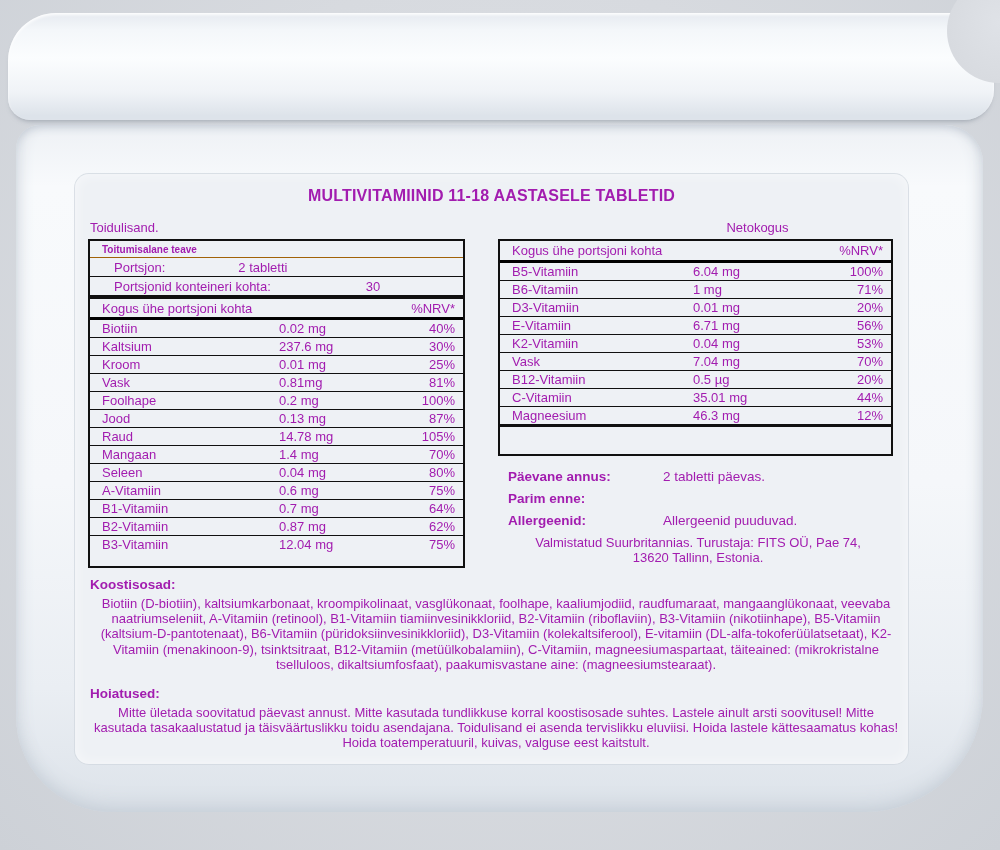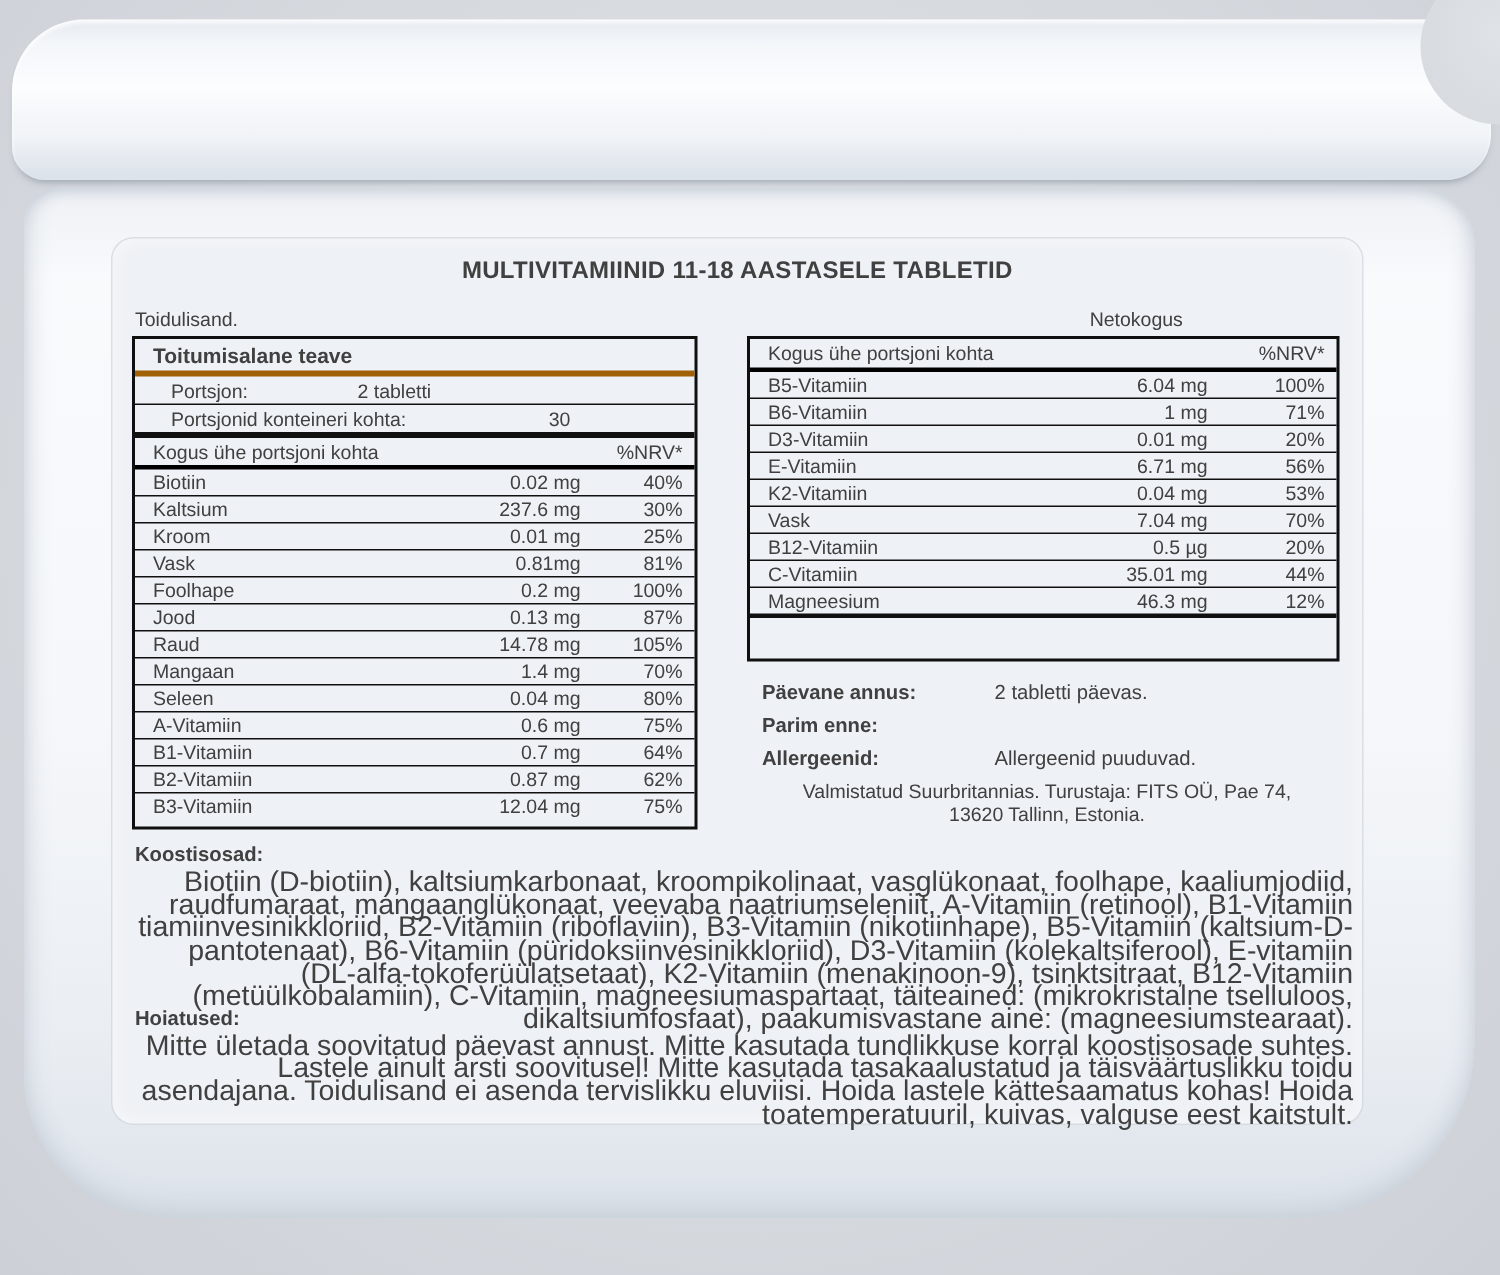--- a/index.html
+++ b/index.html
@@ -11,59 +11,59 @@
     border-radius:48px 14px 30px 22px;
     background:linear-gradient(180deg,#e6eaf0 0%,#f4f7fa 16%,#fbfdfe 42%,#f0f3f7 74%,#dde3ea 96%);
     box-shadow:0 4px 5px -3px rgba(110,120,135,.55), inset 0 2px 3px rgba(255,255,255,.9);}
   .lid-notch{position:absolute;left:939px;top:-34px;width:104px;height:104px;border-radius:50%;
     background:radial-gradient(ellipse at 50% 42%, #dfe2e7 0%, #d7dadf 80%, #d4d8dd 100%);}
   .tub{position:absolute;left:16px;top:125px;width:967px;height:687px;
     border-radius:24px 38px 118px 96px;
     background:linear-gradient(180deg,#eef1f5 0%,#f8fafc 9%,#f5f7fa 52%,#eaeef3 82%,#dde3ea 100%);
     box-shadow:inset 0 8px 10px -6px #c2c9d3, inset 0 -16px 22px -12px #c4ccd5,
                inset 14px 0 18px -14px #cbd2da, inset -14px 0 18px -14px #cbd2da;}
-  .label{position:absolute;left:59px;top:34px;width:833px;height:590px;
+  .label{position:absolute;left:59px;top:49px;width:833px;height:590px;
     background:#eef1f5;border-radius:14px;
     box-shadow:0 0 0 1px rgba(210,216,224,.8), inset 0 0 14px rgba(255,255,255,.55);
-    color:#404040;}
+    color:#a21caf;}
   
   .title{position:absolute;left:0;top:13px;width:100%;text-align:center;
     font-size:16px;font-weight:bold;letter-spacing:.2px;}
   .supp{position:absolute;left:15px;top:46px;font-size:13px;}
   .netok{position:absolute;left:600px;top:46px;width:165px;text-align:center;font-size:13px;}
   
   .panel{position:absolute;border:2px solid #101010;background:#eef1f5;box-sizing:border-box;font-size:13px;}
   .panel-left{left:13px;top:65px;width:377px;height:329px;}
   .panel-right{left:423px;top:65px;width:395px;height:217px;}
-  .p-title{font-size:14px;font-weight:bold;padding:3px 0 2px 12px;border-bottom:4px solid #a16207;}
+  .p-title{font-size:10px;font-weight:bold;padding:3px 0 2px 12px;border-bottom:1px solid #a16207;}
   .meta-row{display:flex;align-items:center;height:18px;padding-left:24px;border-bottom:1px solid #101010;}
   .meta-row.thick{border-bottom:4px solid #101010;}
   .mv-serving{margin-left:73px;}
   .mv-count{margin-left:95px;}
   .head-row{display:flex;align-items:center;height:16px;padding:1px 8px 1px 12px;border-bottom:3px solid #000000;}
   .head-row .h-name{flex:1;}
   .head-row .h-nrv{width:75px;text-align:right;}
   .d-row{display:flex;align-items:center;height:17px;padding:0 8px 0 12px;border-bottom:1.5px solid #101010;}
   .d-row:last-child{border-bottom:none;}
   .d-name{flex:1;}
-  .d-amount{width:108px;text-align:right;}
+  .d-amount{width:108px;text-align:left;}
   .d-nrv{width:68px;text-align:right;}
   .panel-right .head-row{height:17px;}
   .panel-right .d-amount{width:112px;}
   .panel-right .d-nrv{width:78px;}
   .panel-right .d-row.last{border-bottom:3px solid #101010;}
   .footnote{font-weight:bold;padding:3px 0 2px 12px;font-size:13.5px;}
   
   .usage{position:absolute;left:433px;top:295px;width:392px;font-size:13.5px;}
   .u-line{margin-bottom:7px;display:flex;}
   .u-label{font-weight:bold;width:155px;flex:none;}
   .address{position:absolute;left:423px;top:361px;width:400px;text-align:center;font-size:13px;line-height:15px;}
   
   .sec-head{position:absolute;left:15px;font-size:13.5px;font-weight:bold;}
-  .sec-body{position:absolute;left:15px;width:812px;font-size:19px;line-height:15.2px;text-align:right;}
+  .sec-body{position:absolute;left:15px;width:812px;font-size:13px;line-height:15.2px;text-align:center;}
   .h-ingredients{top:403px;}
   .b-ingredients{top:422px;}
   .h-warnings{top:512px;}
   .b-warnings{top:531px;}
 </style>
 </head>
 <body>
 
 <div class="scene">
 

